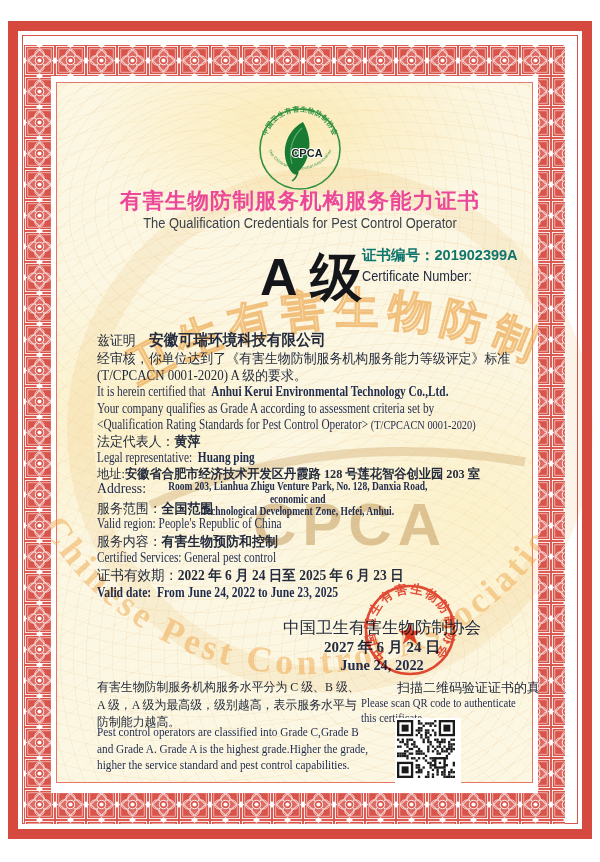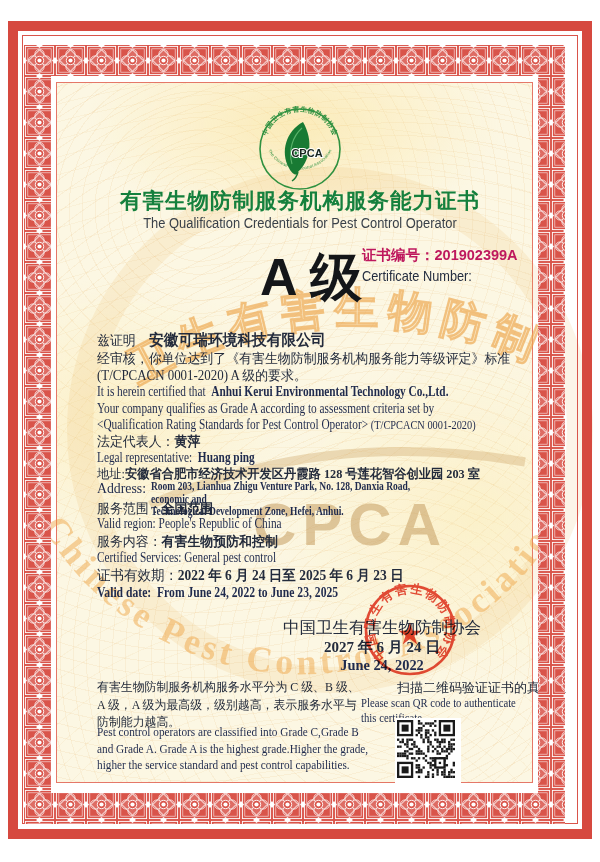--- a/index.html
+++ b/index.html
@@ -19,28 +19,28 @@
   .content-bg{position:absolute;left:56px;top:82px;width:475px;height:699px;
       border:1px solid rgba(224,98,83,.85);
       background:
         radial-gradient(ellipse 300px 150px at 50% 6%, rgba(250,225,150,.55), rgba(250,225,150,0) 70%),
         radial-gradient(ellipse 260px 200px at 12% 48%, rgba(250,230,160,.38), rgba(250,230,160,0) 70%),
         radial-gradient(ellipse 300px 240px at 88% 62%, rgba(250,230,160,.38), rgba(250,230,160,0) 70%),
         repeating-radial-gradient(circle at 30% 18%, rgba(225,160,80,.10) 0 1px, rgba(0,0,0,0) 1px 13px),
         repeating-radial-gradient(circle at 72% 82%, rgba(225,160,80,.10) 0 1px, rgba(0,0,0,0) 1px 13px),
         repeating-radial-gradient(circle at 50% 130%, rgba(225,160,80,.08) 0 1px, rgba(0,0,0,0) 1px 17px),
         #fcf7e3;}
-  .title-zh{top:186px;font-size:21.5px;font-weight:bold;letter-spacing:1px;color:#15803d;}
+  .title-zh{top:186px;font-size:21.5px;font-weight:bold;letter-spacing:1px;color:#ec4899;}
   .title-en{top:214px;font-size:15.2px;color:#3a4149;transform:scaleX(.85);transform-origin:50% 50%;}
-  .certno-zh{left:362px;top:246px;font-size:14.5px;font-weight:bold;color:#be185d;}
+  .certno-zh{left:362px;top:246px;font-size:14.5px;font-weight:bold;color:#0f766e;}
   .certno-en{left:362px;top:268px;font-size:14.5px;color:#242d40;transform:scaleX(.88);transform-origin:0 50%;}
   .grade-zh{left:256px;top:243px;width:110px;text-align:center;font-size:52px;font-weight:bold;color:#141619;}
   .grade-en{left:256px;top:294px;width:110px;text-align:center;font-size:20px;color:#33383d;}
   .kai{font-weight:bold;}
-  .addr-en{display:flex;width:412px;align-items:flex-start;}
+  .addr-en{display:flex;width:412px;align-items:flex-start;text-align:center;}
   .addr-en .val{font-weight:bold;font-size:11.6px;line-height:12.6px;white-space:pre-line;
                 transform:scaleX(.82);transform-origin:0 0;width:430px;margin-left:5px;}
   .issuer{left:262px;width:240px;text-align:center;}
   .note-zh{left:97px;top:679px;width:300px;font-size:12.4px;line-height:1.42;white-space:pre-line;
            transform:scaleX(.96);transform-origin:0 0;color:#222a3a;}
   .note-en{left:97px;top:724px;width:370px;font-size:12.8px;line-height:1.3;white-space:pre-line;
            transform:scaleX(.88);transform-origin:0 0;color:#1f2a4d;}
   .qrt-zh{left:361px;top:679px;font-size:13px;color:#222a3a;margin-left:36px;}
   .qrt-en{left:361px;top:696px;width:230px;font-size:12.6px;line-height:1.22;white-space:pre-line;
           transform:scaleX(.85);transform-origin:0 0;color:#1f2a4d;}

